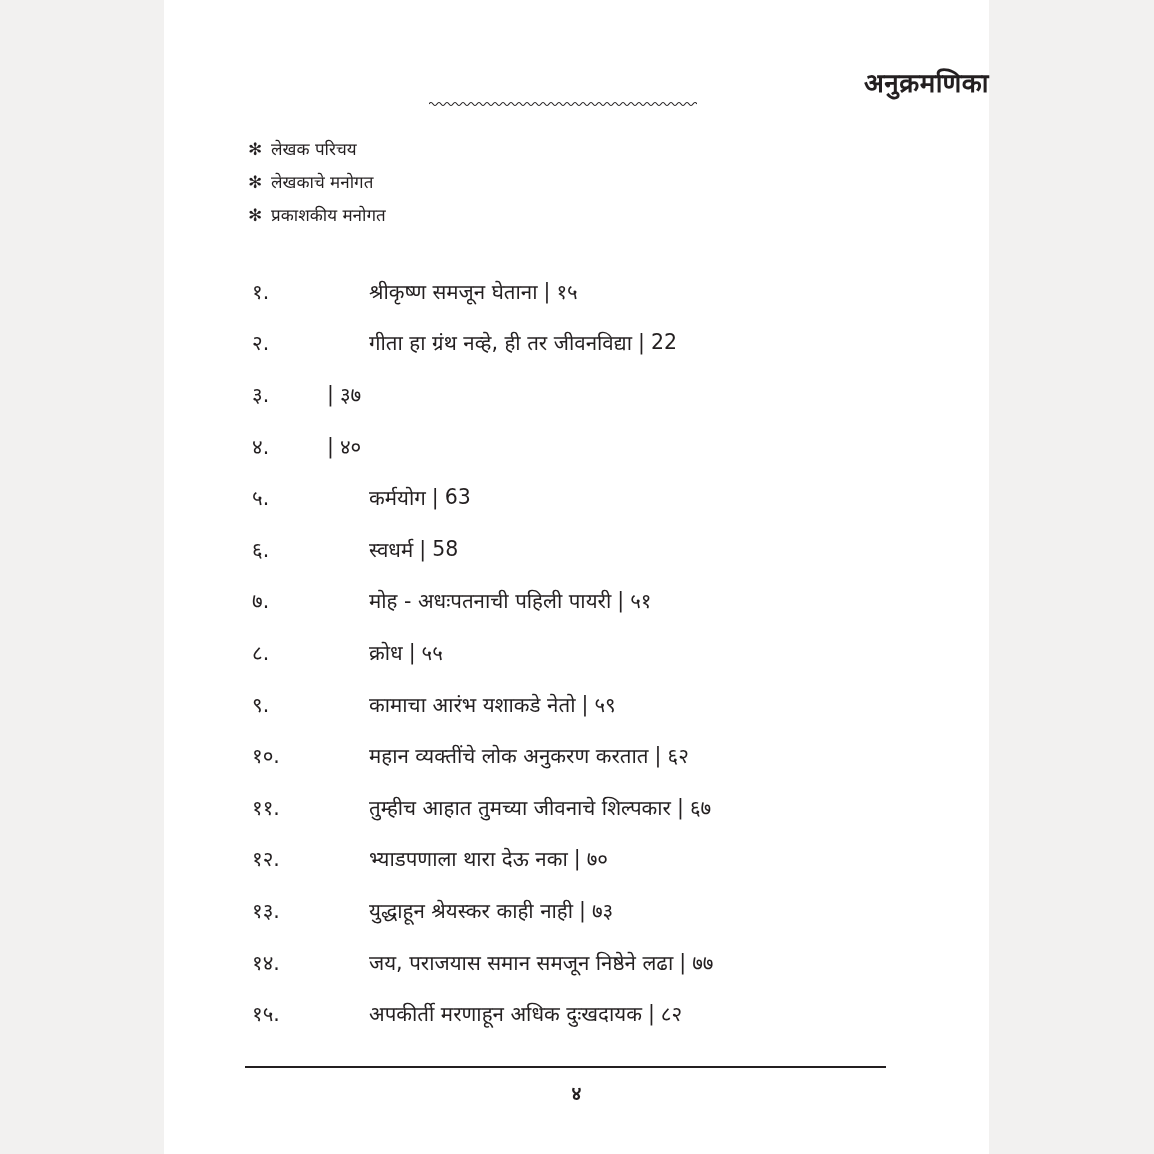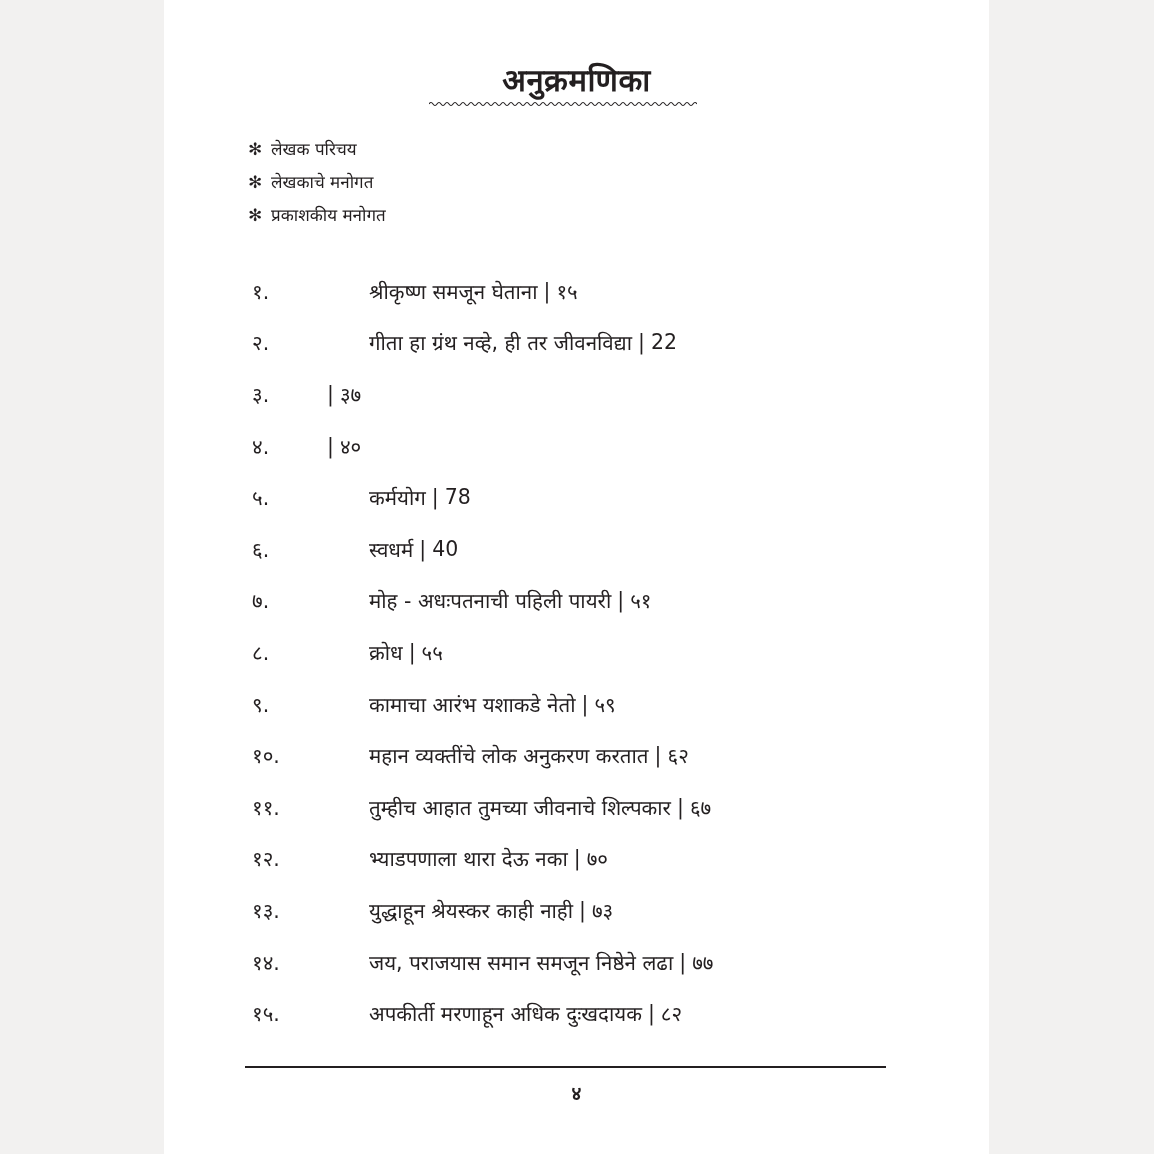--- a/index.html
+++ b/index.html
@@ -15,25 +15,25 @@
       left: 164px;
       top: 0;
       width: 825px;
       height: 1154px;
       background: #ffffff;
       color: #231f20;
       font-family: "DejaVu Sans", "Liberation Sans", sans-serif;
     }
     .title {
       position: absolute;
-      top: 58px;
+      top: 64px;
       left: 0;
       width: 100%;
-      text-align: center;
-      font-size: 31px;
+      text-align: right;
+      font-size: 26px;
       font-weight: bold;
       letter-spacing: 0.5px;
       font-family: "DejaVu Serif", "DejaVu Sans", serif;
     }
     .title-underline {
       position: absolute;
       top: 100px;
       left: 265px;
       width: 268px;
       height: 8px;
@@ -154,27 +154,27 @@
     </li>
     <li class="toc-row">
       <span class="toc-num">४.</span>
       <span class="toc-sep">|</span>
       <span class="toc-page">४०</span>
     </li>
     <li class="toc-row">
       <span class="toc-num">५.</span>
       <span class="toc-title">कर्मयोग</span>
       <span class="toc-sep">|</span>
-      <span class="toc-page">78</span>
+      <span class="toc-page">63</span>
     </li>
     <li class="toc-row">
       <span class="toc-num">६.</span>
       <span class="toc-title">स्वधर्म</span>
       <span class="toc-sep">|</span>
-      <span class="toc-page">40</span>
+      <span class="toc-page">58</span>
     </li>
     <li class="toc-row">
       <span class="toc-num">७.</span>
       <span class="toc-title">मोह - अधःपतनाची पहिली पायरी</span>
       <span class="toc-sep">|</span>
       <span class="toc-page">५१</span>
     </li>
     <li class="toc-row">
       <span class="toc-num">८.</span>
       <span class="toc-title">क्रोध</span>

